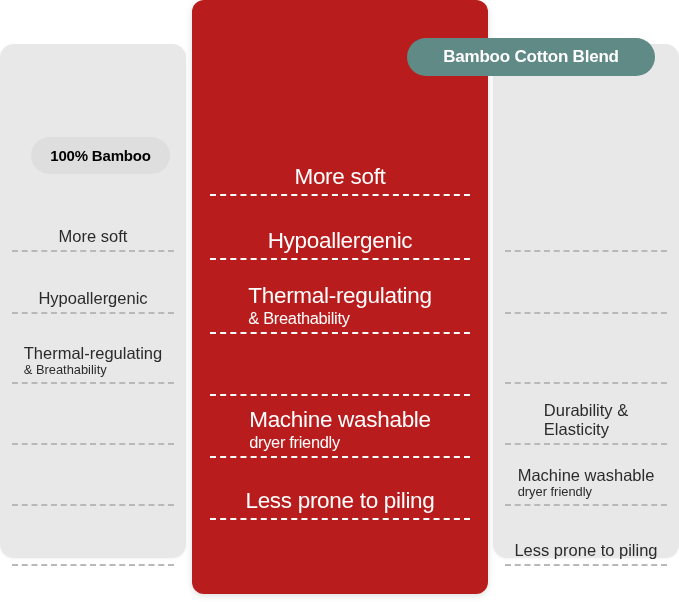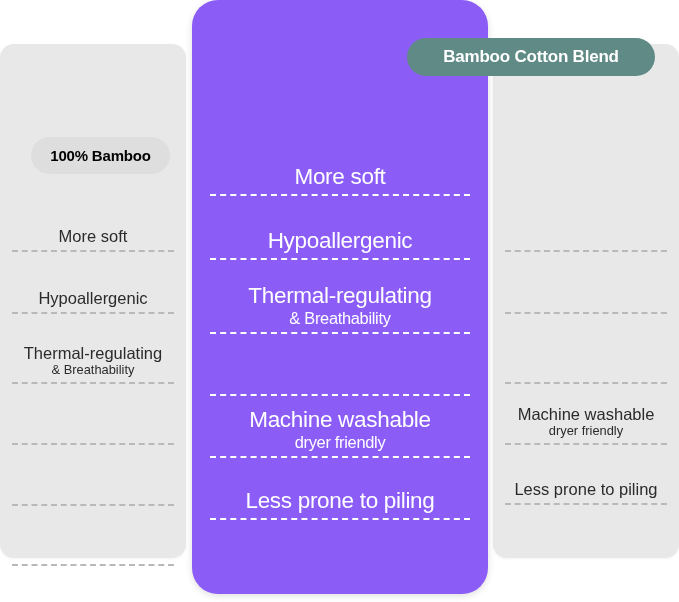--- a/index.html
+++ b/index.html
@@ -35,22 +35,22 @@
     box-shadow: 0 1px 3px rgba(0,0,0,0.05);
   }
   #panel-bamboo { left: 0px; }
   #panel-cotton { left: 493px; }
 
   #panel-blend {
     left: 192px;
     top: 0px;
     width: 296px;
     height: 594px;
-    background: #8b5cf6;
-    border-radius: 26px;
+    background: #b91c1c;
+    border-radius: 12px;
     box-shadow: 0 2px 7px rgba(0,0,0,0.13);
     z-index: 5;
   }
 
   
   .badge {
     position: absolute;
     box-sizing: border-box;
     display: flex;
     align-items: center;
@@ -109,21 +109,20 @@
     right: 0;
     bottom: 0;
     height: 0;
     border-bottom: 2px dashed #b9b9b9;
   }
   .row-center .sep {
     border-bottom: 2px dashed #ffffff;
   }
 
   .row-label {
-    text-align: center;
     line-height: 1.12;
     padding-bottom: 7px;
   }
   .row-side .row-label {
     color: #2b2b2b;
     font-size: 16.5px;
   }
   .row-center .row-label {
     color: #ffffff;
     font-size: 22.5px;
@@ -213,20 +212,24 @@
         </div>
         <div class="row row-side row-empty" style="height: 62px;">
           <div class="row-label"></div>
           <div class="sep"></div>
         </div>
         <div class="row row-side row-empty" style="height: 70px;">
           <div class="row-label"></div>
           <div class="sep"></div>
         </div>
         <div class="row row-side" style="height: 61px;">
+          <div class="row-label">Durability &amp;<span class="row-sub" style="font-size: 1em;">Elasticity</span></div>
+          <div class="sep"></div>
+        </div>
+        <div class="row row-side" style="height: 61px;">
           <div class="row-label">Machine washable<span class="row-sub">dryer friendly</span></div>
           <div class="sep"></div>
         </div>
         <div class="row row-side" style="height: 60px;">
           <div class="row-label">Less prone to piling</div>
           <div class="sep"></div>
         </div>
       </div>
   </div>
 

